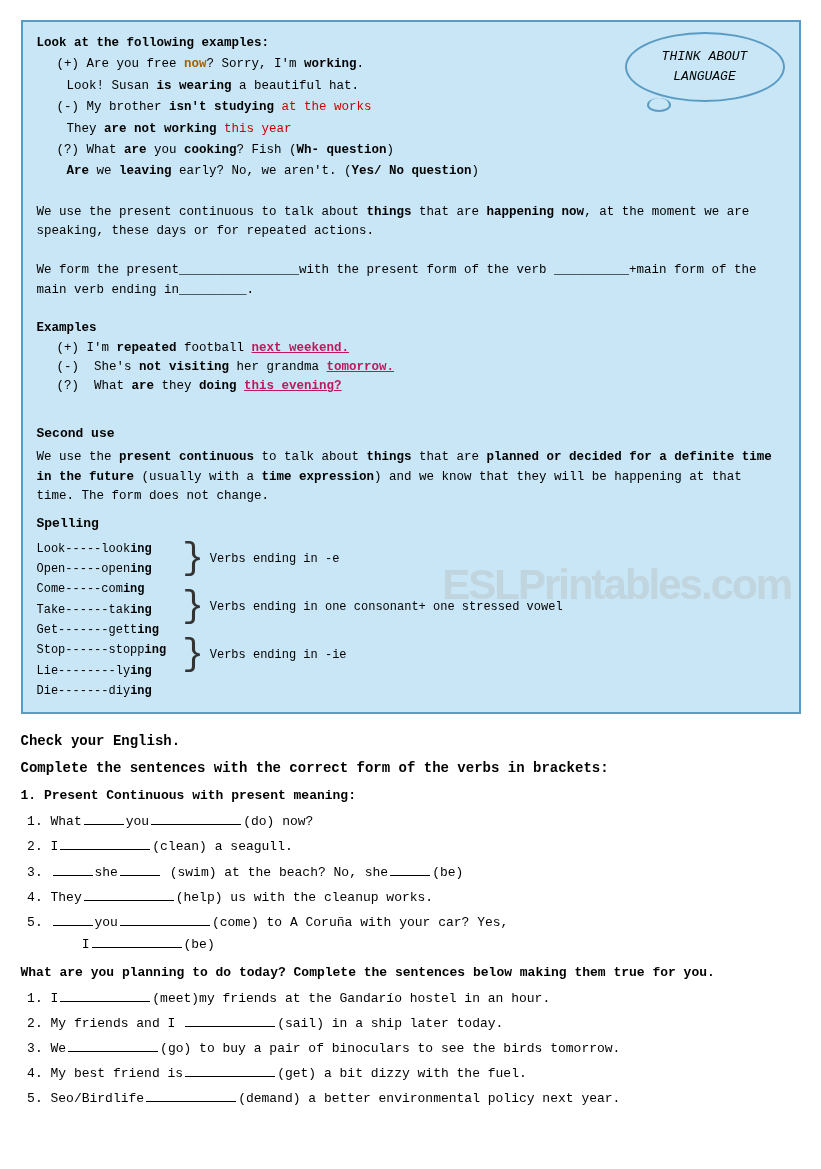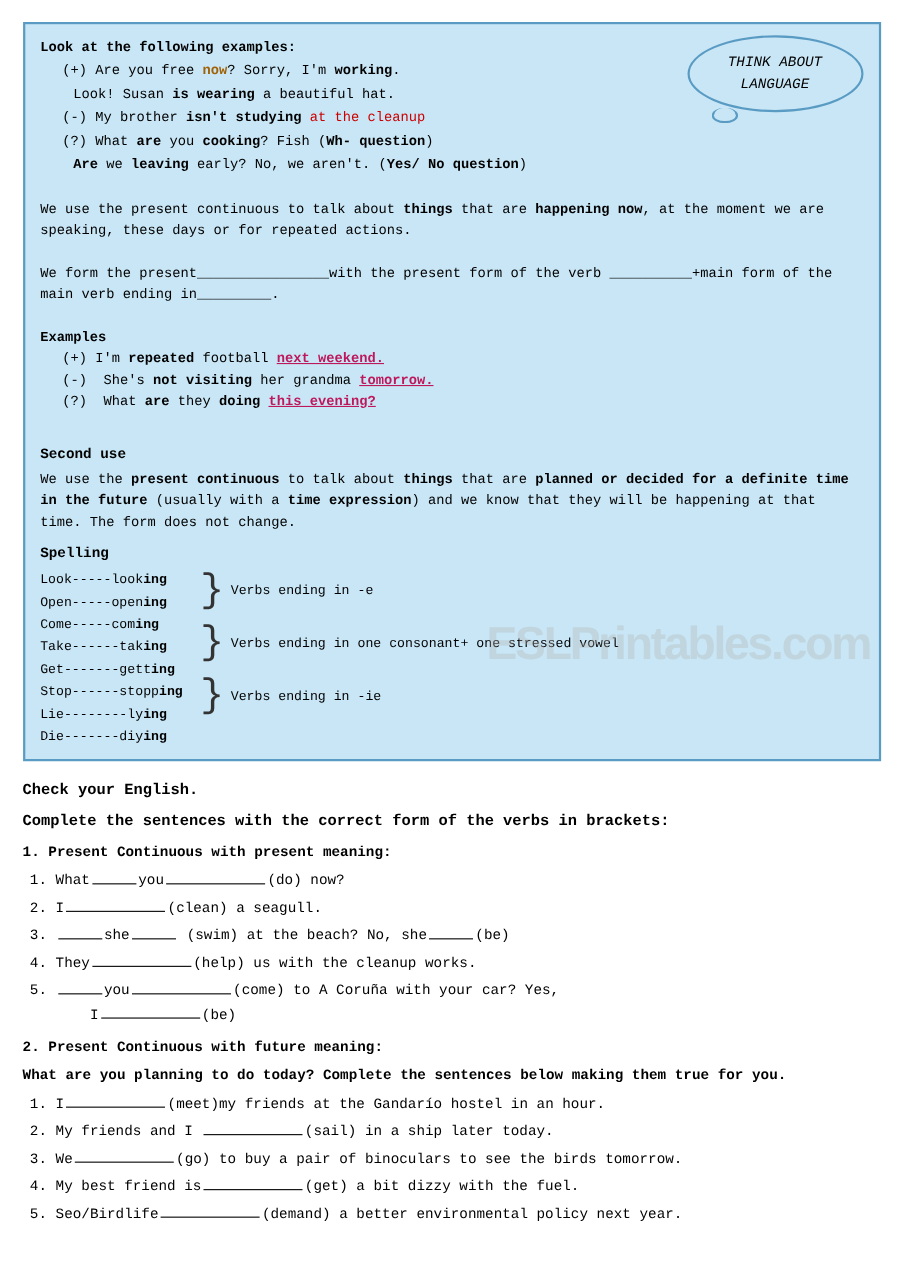--- a/index.html
+++ b/index.html
@@ -148,21 +148,24 @@
 
     <div class="line bold">Look at the following examples:</div>
 
     <div class="line indent">
       (+) Are you free <span class="orange bold">now</span>? Sorry, I'm <span class="bold">working</span>.
     </div>
     <div class="line indent2">
       Look! Susan <span class="bold">is wearing</span> a beautiful hat.
     </div>
     <div class="line indent">
-      (-) My brother <span class="bold">isn't studying</span> <span class="red-text">at the cleanup</span>
+      (-) My brother <span class="bold">isn't studying</span> <span class="red-text">at the works</span>
+    </div>
+    <div class="line indent2">
+      They <span class="bold">are not working</span> <span class="red-text">this year</span>
     </div>
     <div class="line indent">
       (?) What <span class="bold">are</span> you <span class="bold">cooking</span>? Fish (<span class="bold">Wh- question</span>)
     </div>
     <div class="line indent2">
       <span class="bold">Are</span> we <span class="bold">leaving</span> early? No, we aren't. (<span class="bold">Yes/ No question</span>)
     </div>
 
     <br>
     <div>
@@ -241,21 +244,20 @@
       </li>
       <li>
         They<span class="blank blank-long"></span>(help) us with the cleanup works.
       </li>
       <li>
         <span class="blank blank-short"></span>you<span class="blank blank-long"></span>(come) to A Coruña with your car? Yes,<br>
         &nbsp;&nbsp;&nbsp;&nbsp;I<span class="blank blank-long"></span>(be)
       </li>
     </ol>
 
-    <p class="sub-heading">2. Present Continuous with future meaning:</p>
     <p class="sub-heading">What are you planning to do today? Complete the sentences below making them true for you.</p>
 
     <ol>
       <li>
         I<span class="blank blank-long"></span>(meet)my friends at the Gandarío hostel in an hour.
       </li>
       <li>
         My friends and I <span class="blank blank-long"></span>(sail) in a ship later today.
       </li>
       <li>

